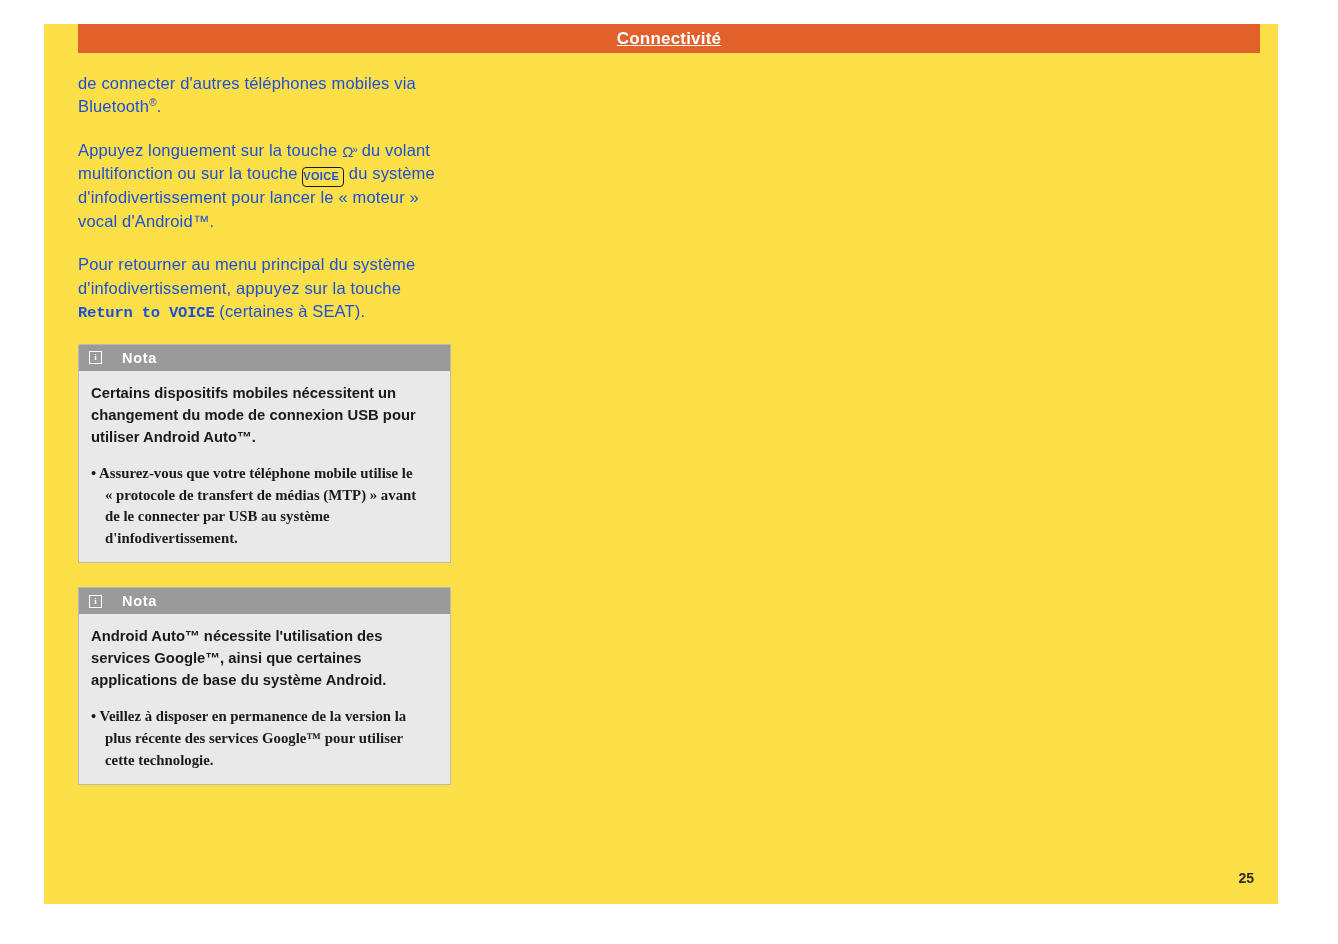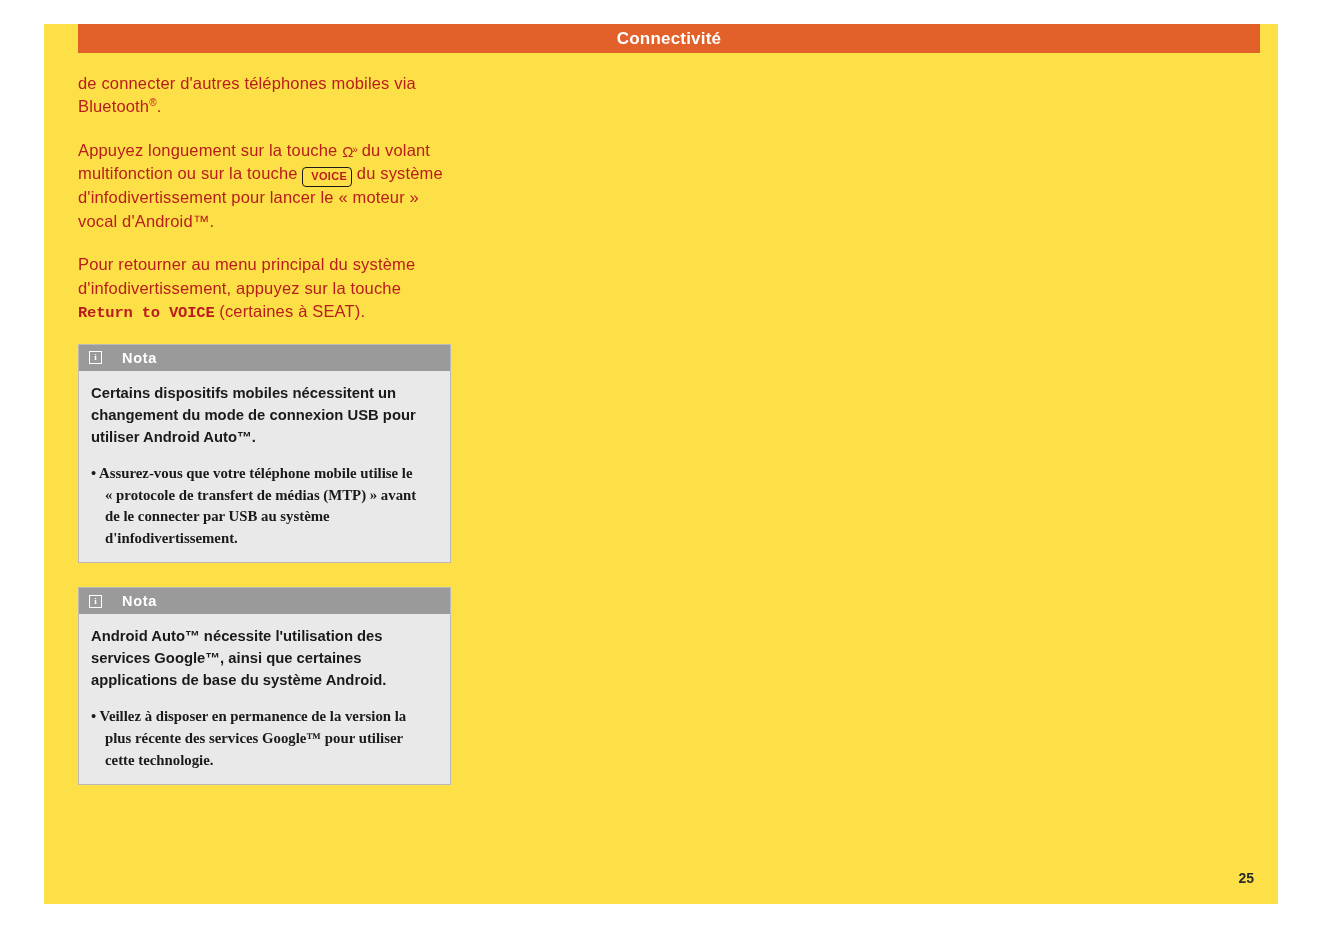--- a/index.html
+++ b/index.html
@@ -31,34 +31,35 @@
     width: 1182px;
     height: 29px;
     background: #e2602a;
     color: #ffffff;
     font-size: 17px;
     font-weight: bold;
     letter-spacing: 0.2px;
     display: flex;
     align-items: center;
     justify-content: center;
+    text-decoration: underline;
   }
 
   .content {
     position: absolute;
     left: 78px;
     top: 72px;
     width: 375px;
   }
 
   p.body-text {
     margin: 0 0 20px 0;
     font-size: 16.5px;
     line-height: 1.42;
-    color: #b91c1c;
+    color: #1d4ed8;
     letter-spacing: 0.01em;
   }
 
   .sup {
     font-size: 10px;
     vertical-align: super;
     line-height: 0;
   }
 
   .mono-key {
@@ -69,21 +70,21 @@
   }
 
   .voice-key {
     display: inline-block;
     border: 1.6px solid #1a1a1a;
     border-radius: 4px;
     font-family: "Liberation Sans", sans-serif;
     font-weight: bold;
     font-size: 11px;
     line-height: 1;
-    padding: 3px 4px 4px 8px;
+    padding: 3px 4px 4px 0;
     letter-spacing: 0.3px;
     transform: translateY(1px);
   }
 
   .talk-icon {
     display: inline-block;
     font-size: 15px;
     letter-spacing: -1px;
     transform: translateY(1px);
   }

